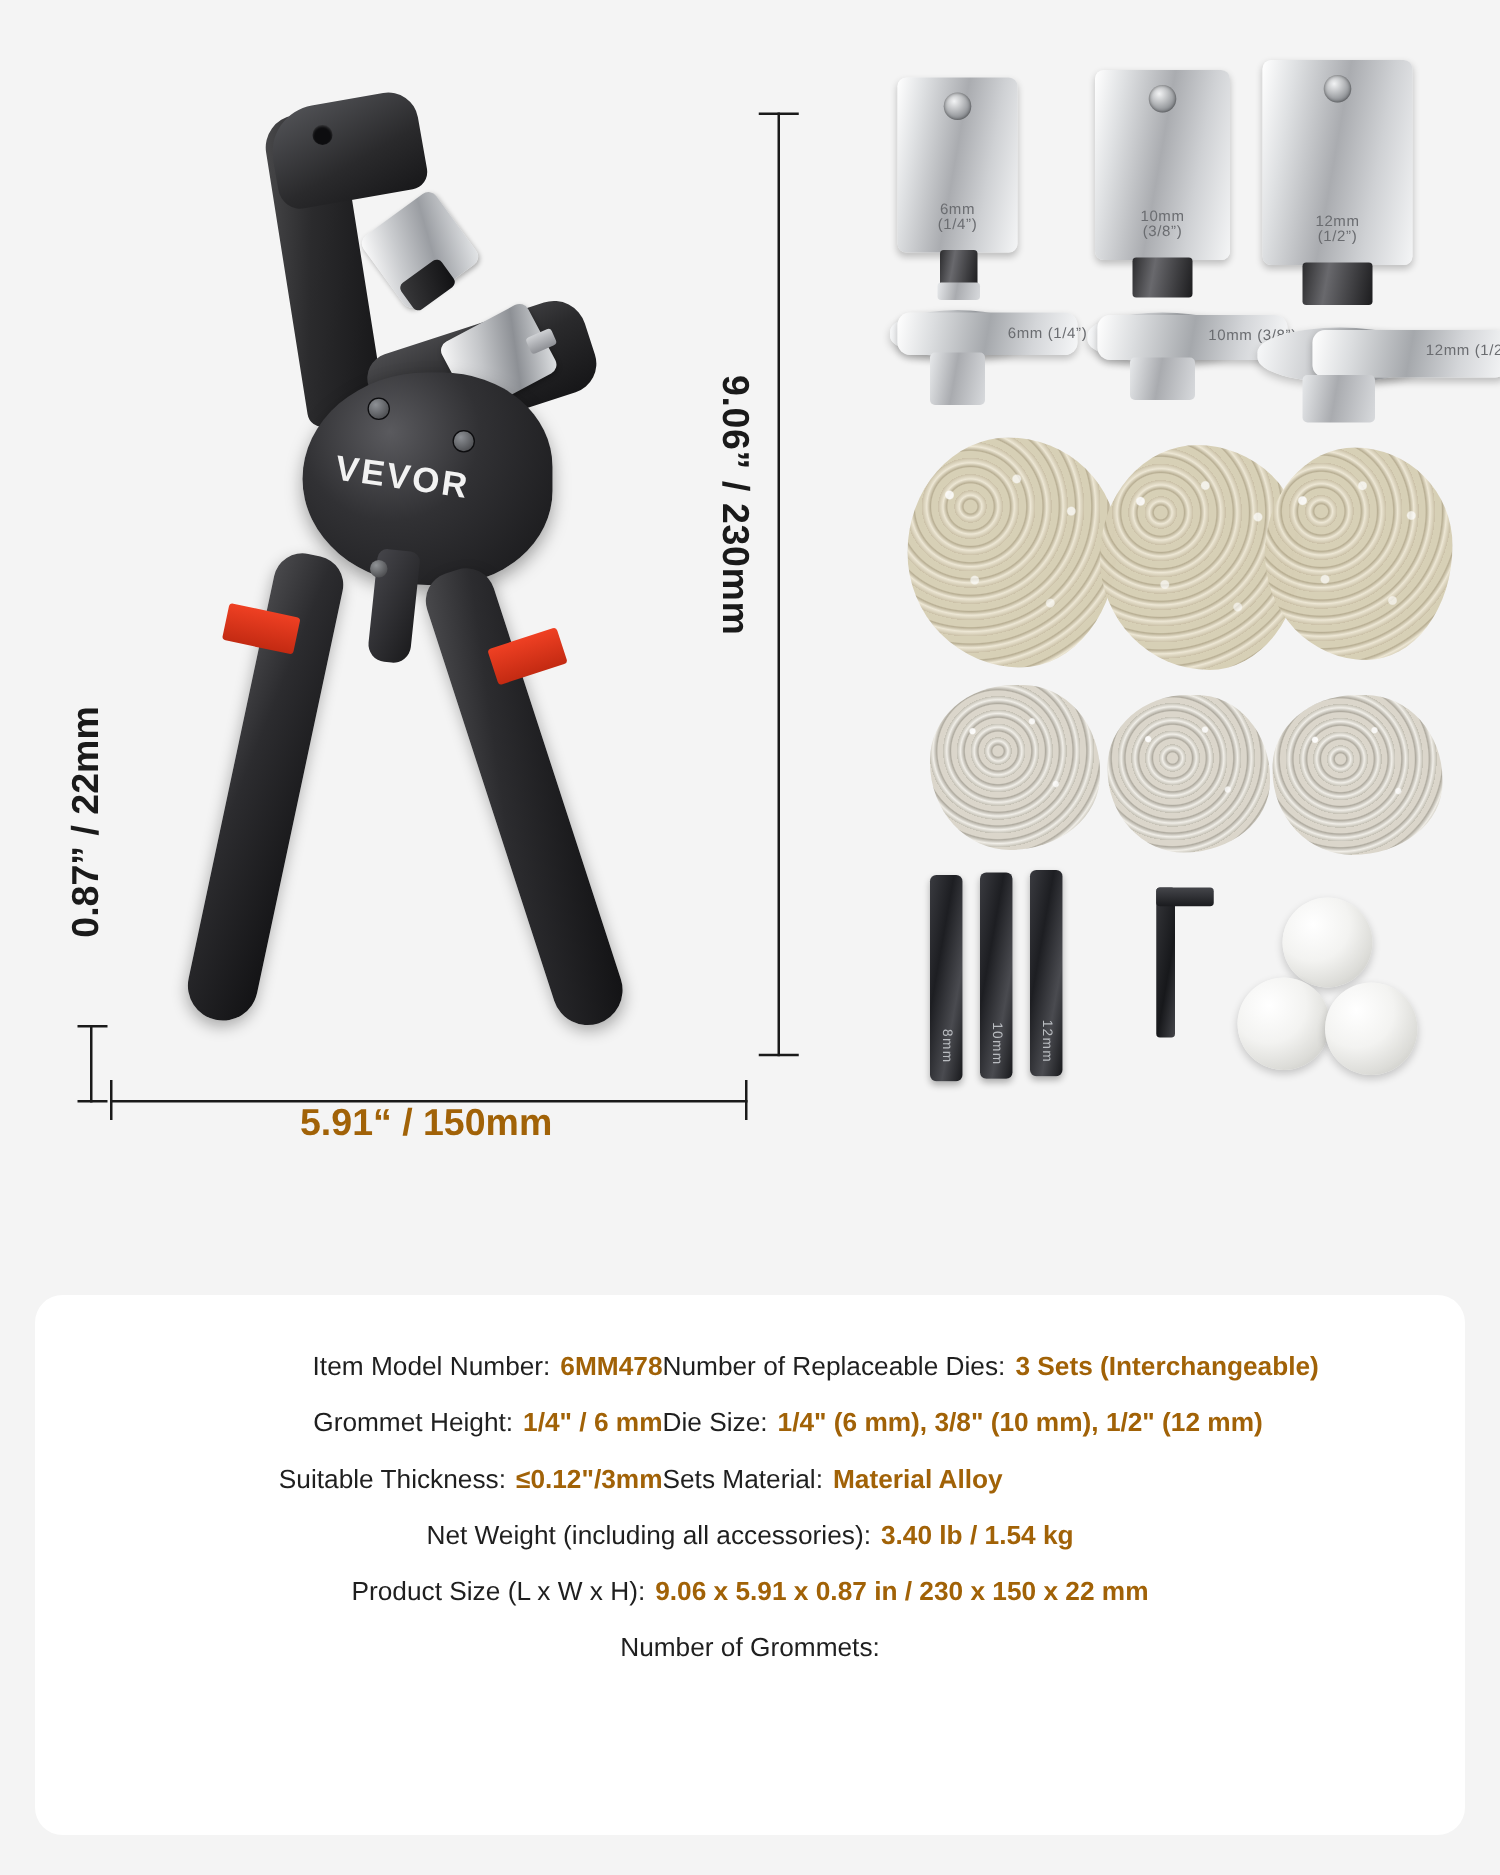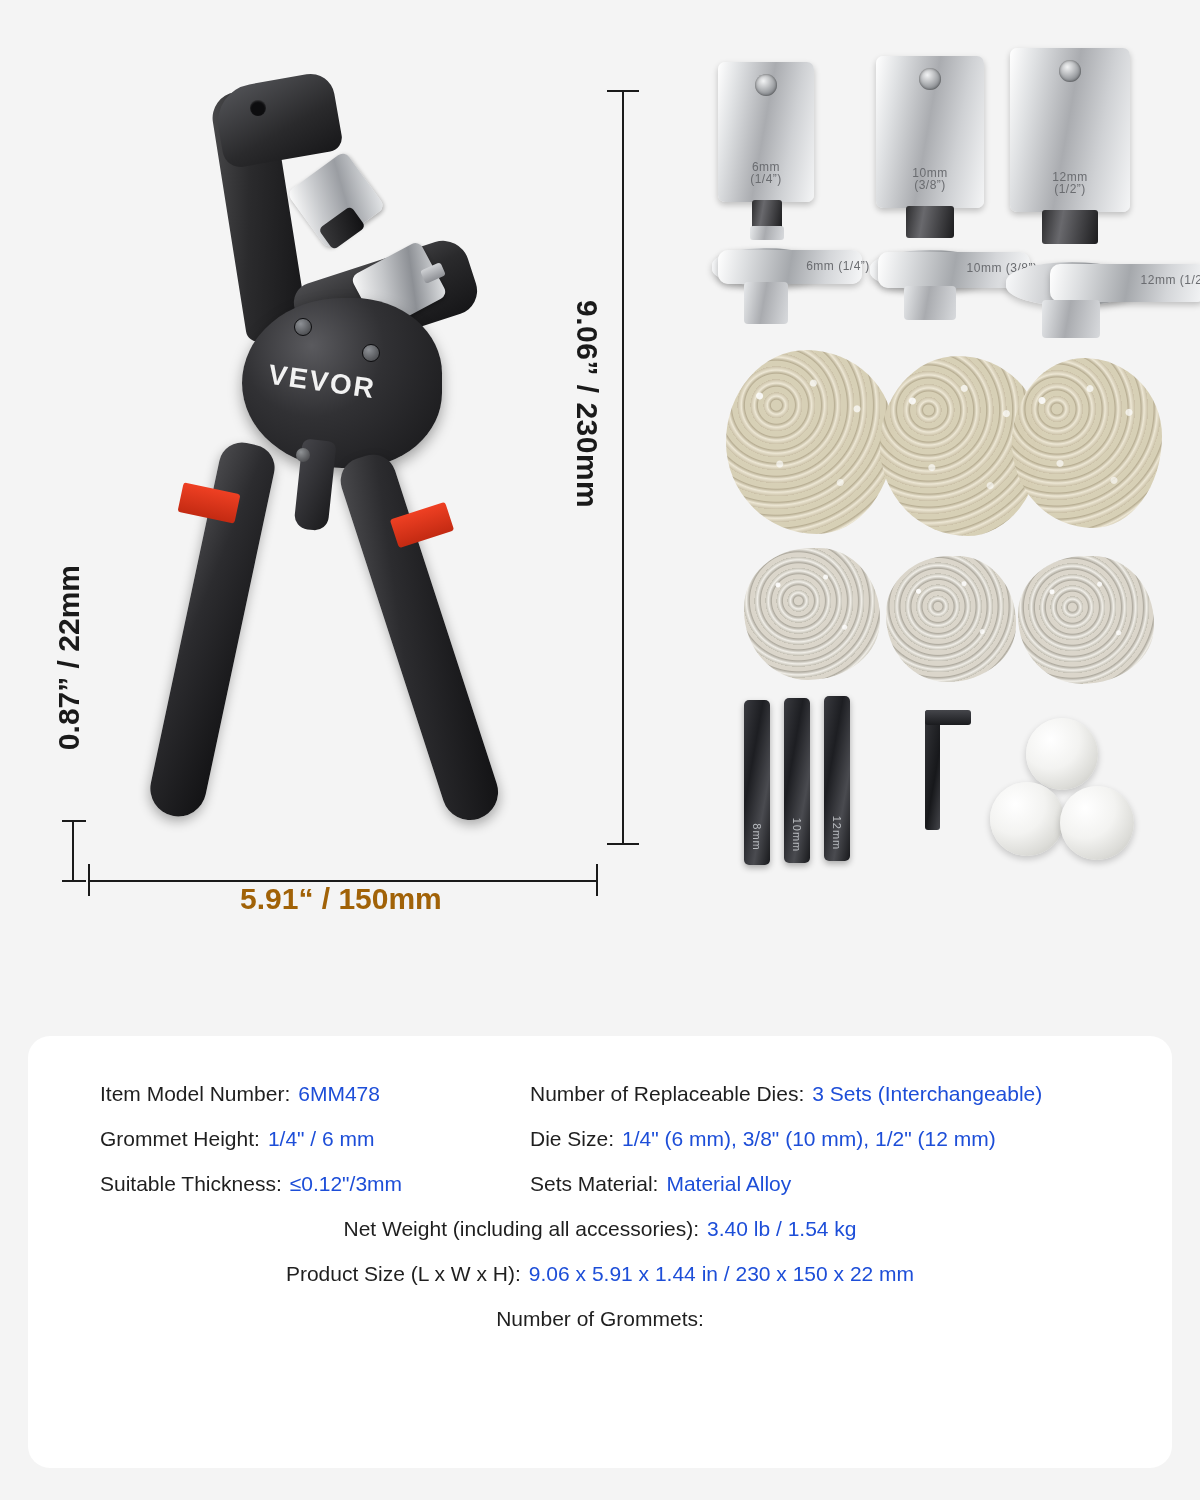--- a/index.html
+++ b/index.html
@@ -382,24 +382,24 @@
     align-items: baseline;
     margin-bottom: 21px;
     font-size: 21px;
     color: #1f1f1f;
     white-space: nowrap;
   }
   .spec-line.two-col > .cell {
     display: flex;
     align-items: baseline;
   }
-  .cell-left  { width: 430px; }
+  .cell-left  { width: 430px; justify-content: flex-end; }
   .cell-right { flex: 1; }
   .spec-label { color: #1f1f1f; }
-  .spec-value { color: #1d4ed8; font-weight: 400; margin-left: 8px; }
+  .spec-value { color: #a16207; font-weight: 700; margin-left: 8px; }
   .spec-center { justify-content: center; }
 </style>
 </head>
 <body>
 
 <div class="page">
 
   <div class="hero">
 
     <div class="tool">
@@ -553,21 +553,21 @@
         </div>
       </div>
 
       <div class="spec-line spec-center">
         <span class="spec-label">Net Weight (including all accessories):</span>
         <span class="spec-value">3.40 lb / 1.54 kg</span>
       </div>
 
       <div class="spec-line spec-center">
         <span class="spec-label">Product Size (L x W x H):</span>
-        <span class="spec-value">9.06 x 5.91 x 1.44 in / 230 x 150 x 22 mm</span>
+        <span class="spec-value">9.06 x 5.91 x 0.87 in / 230 x 150 x 22 mm</span>
       </div>
 
       <div class="spec-line spec-center">
         <span class="spec-label">Number of Grommets:</span>
       </div>
 
     </div>
   </div>
 
 </div>

